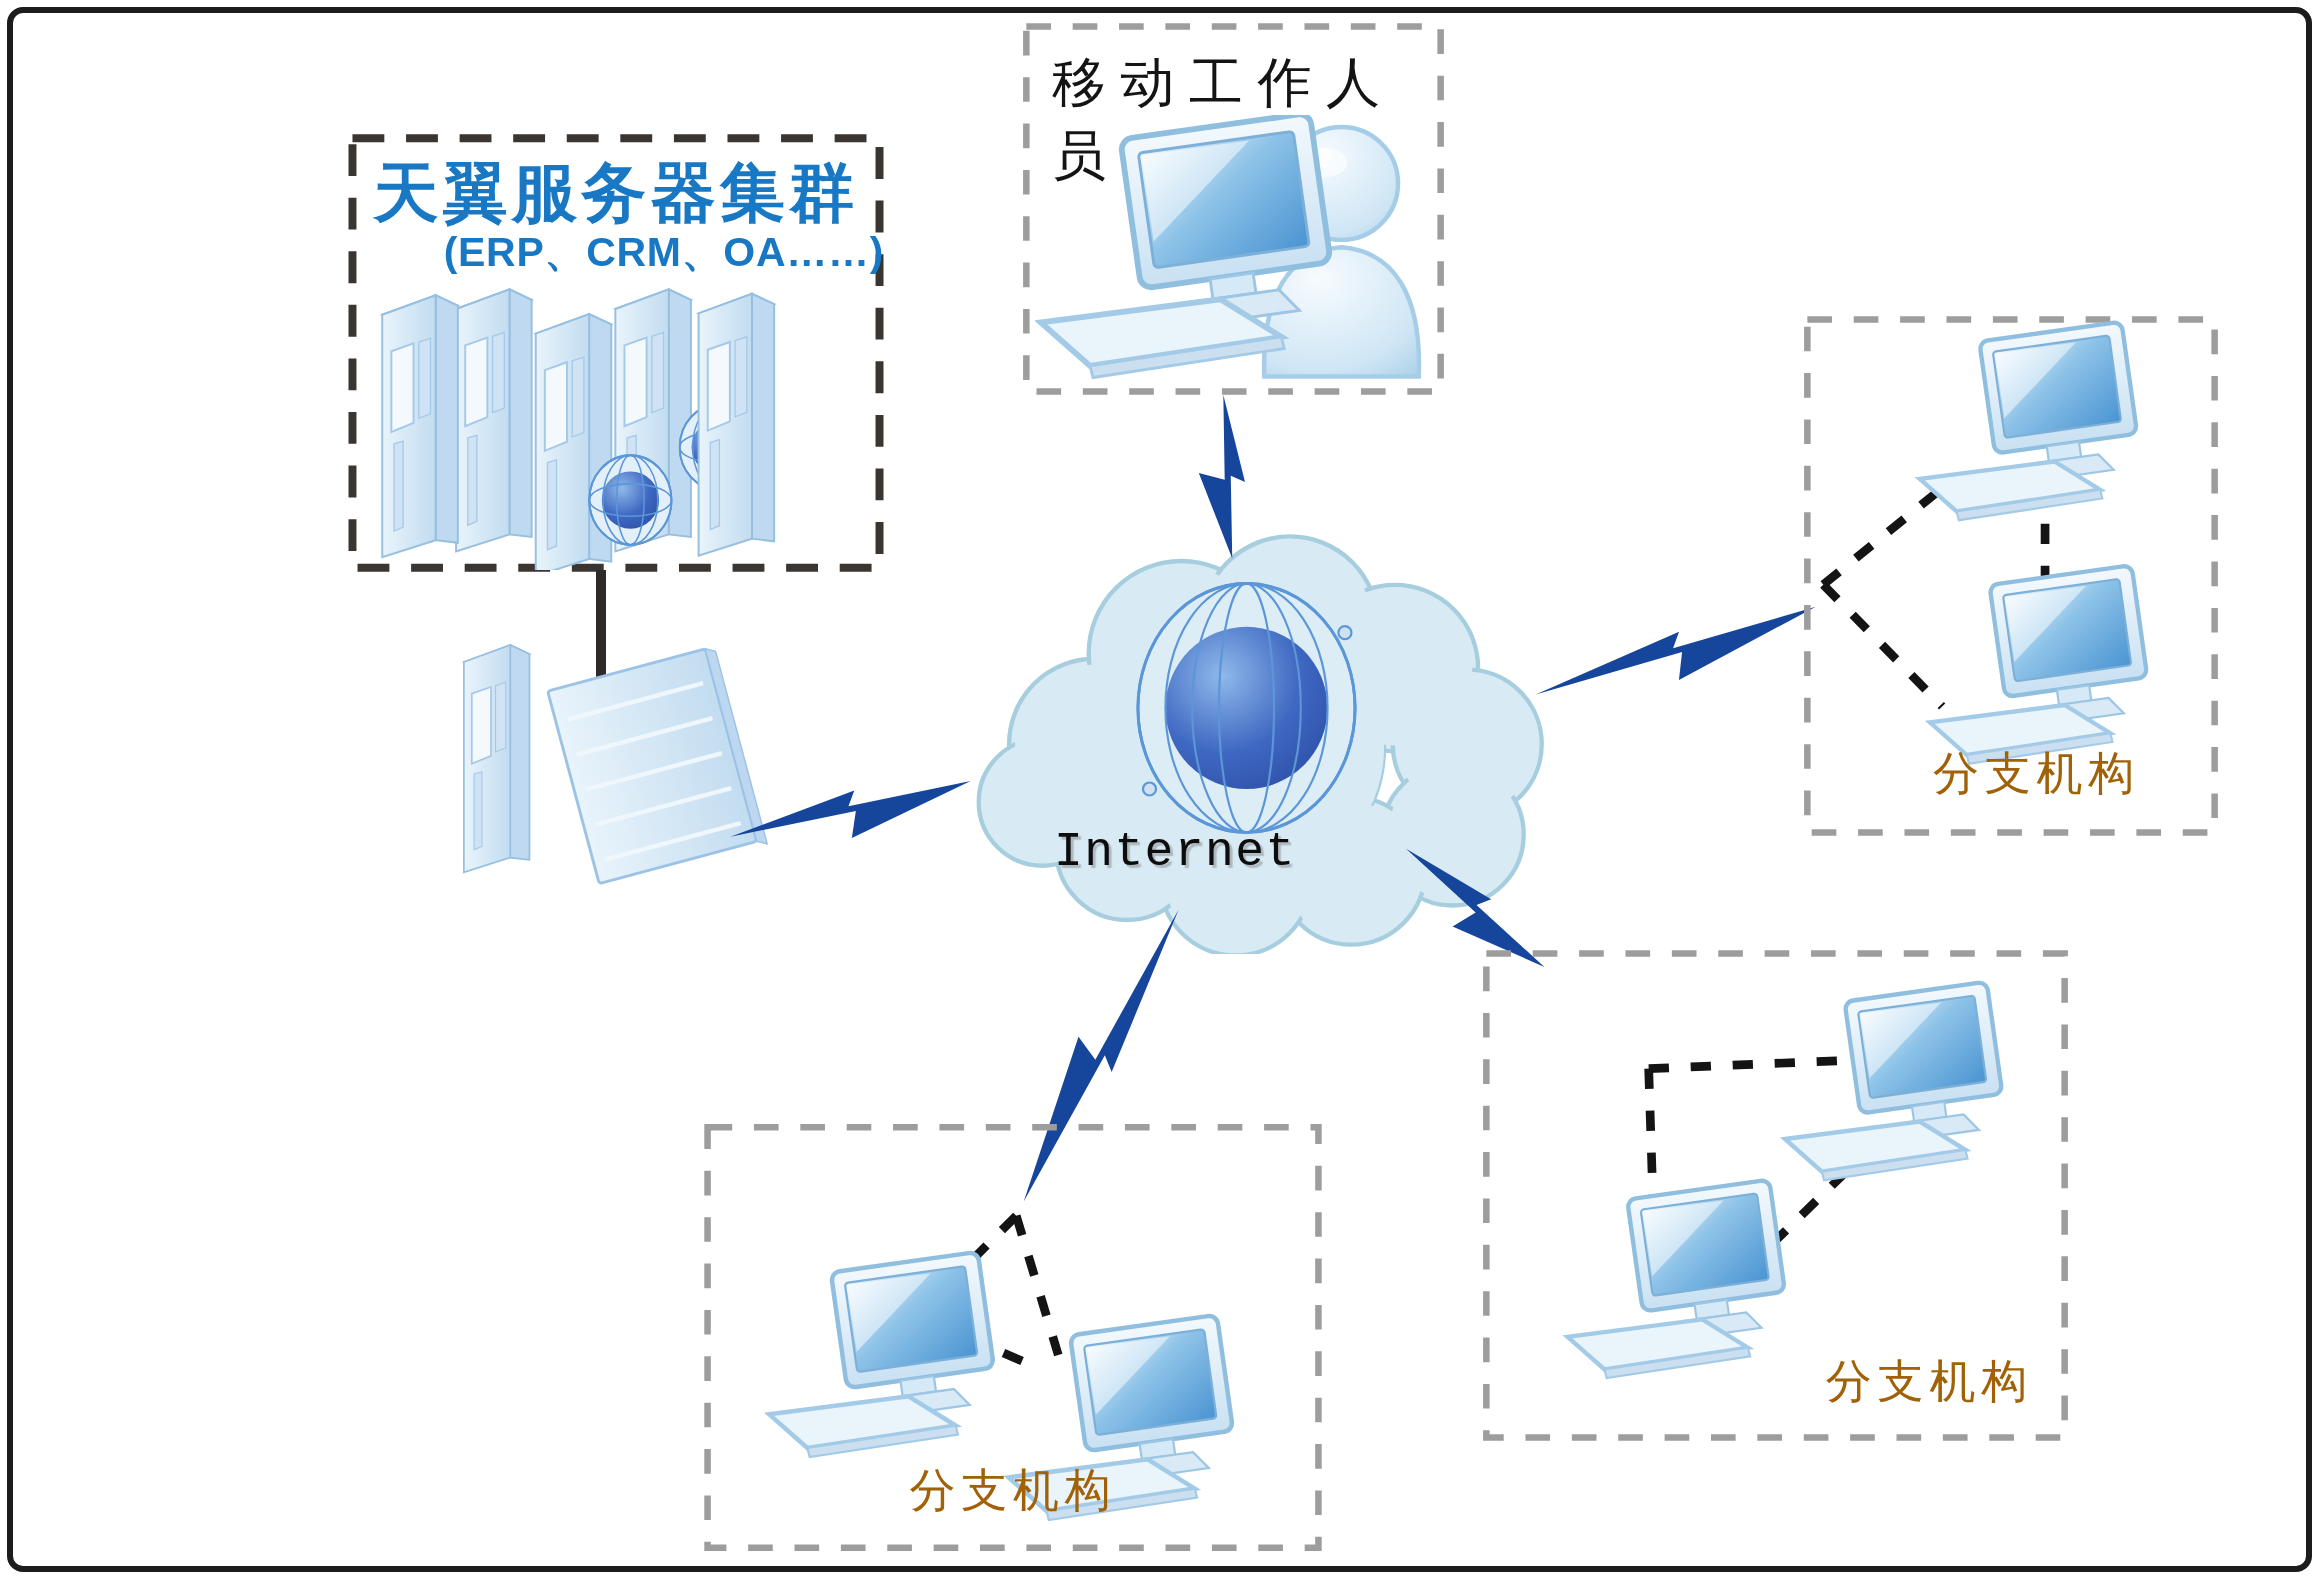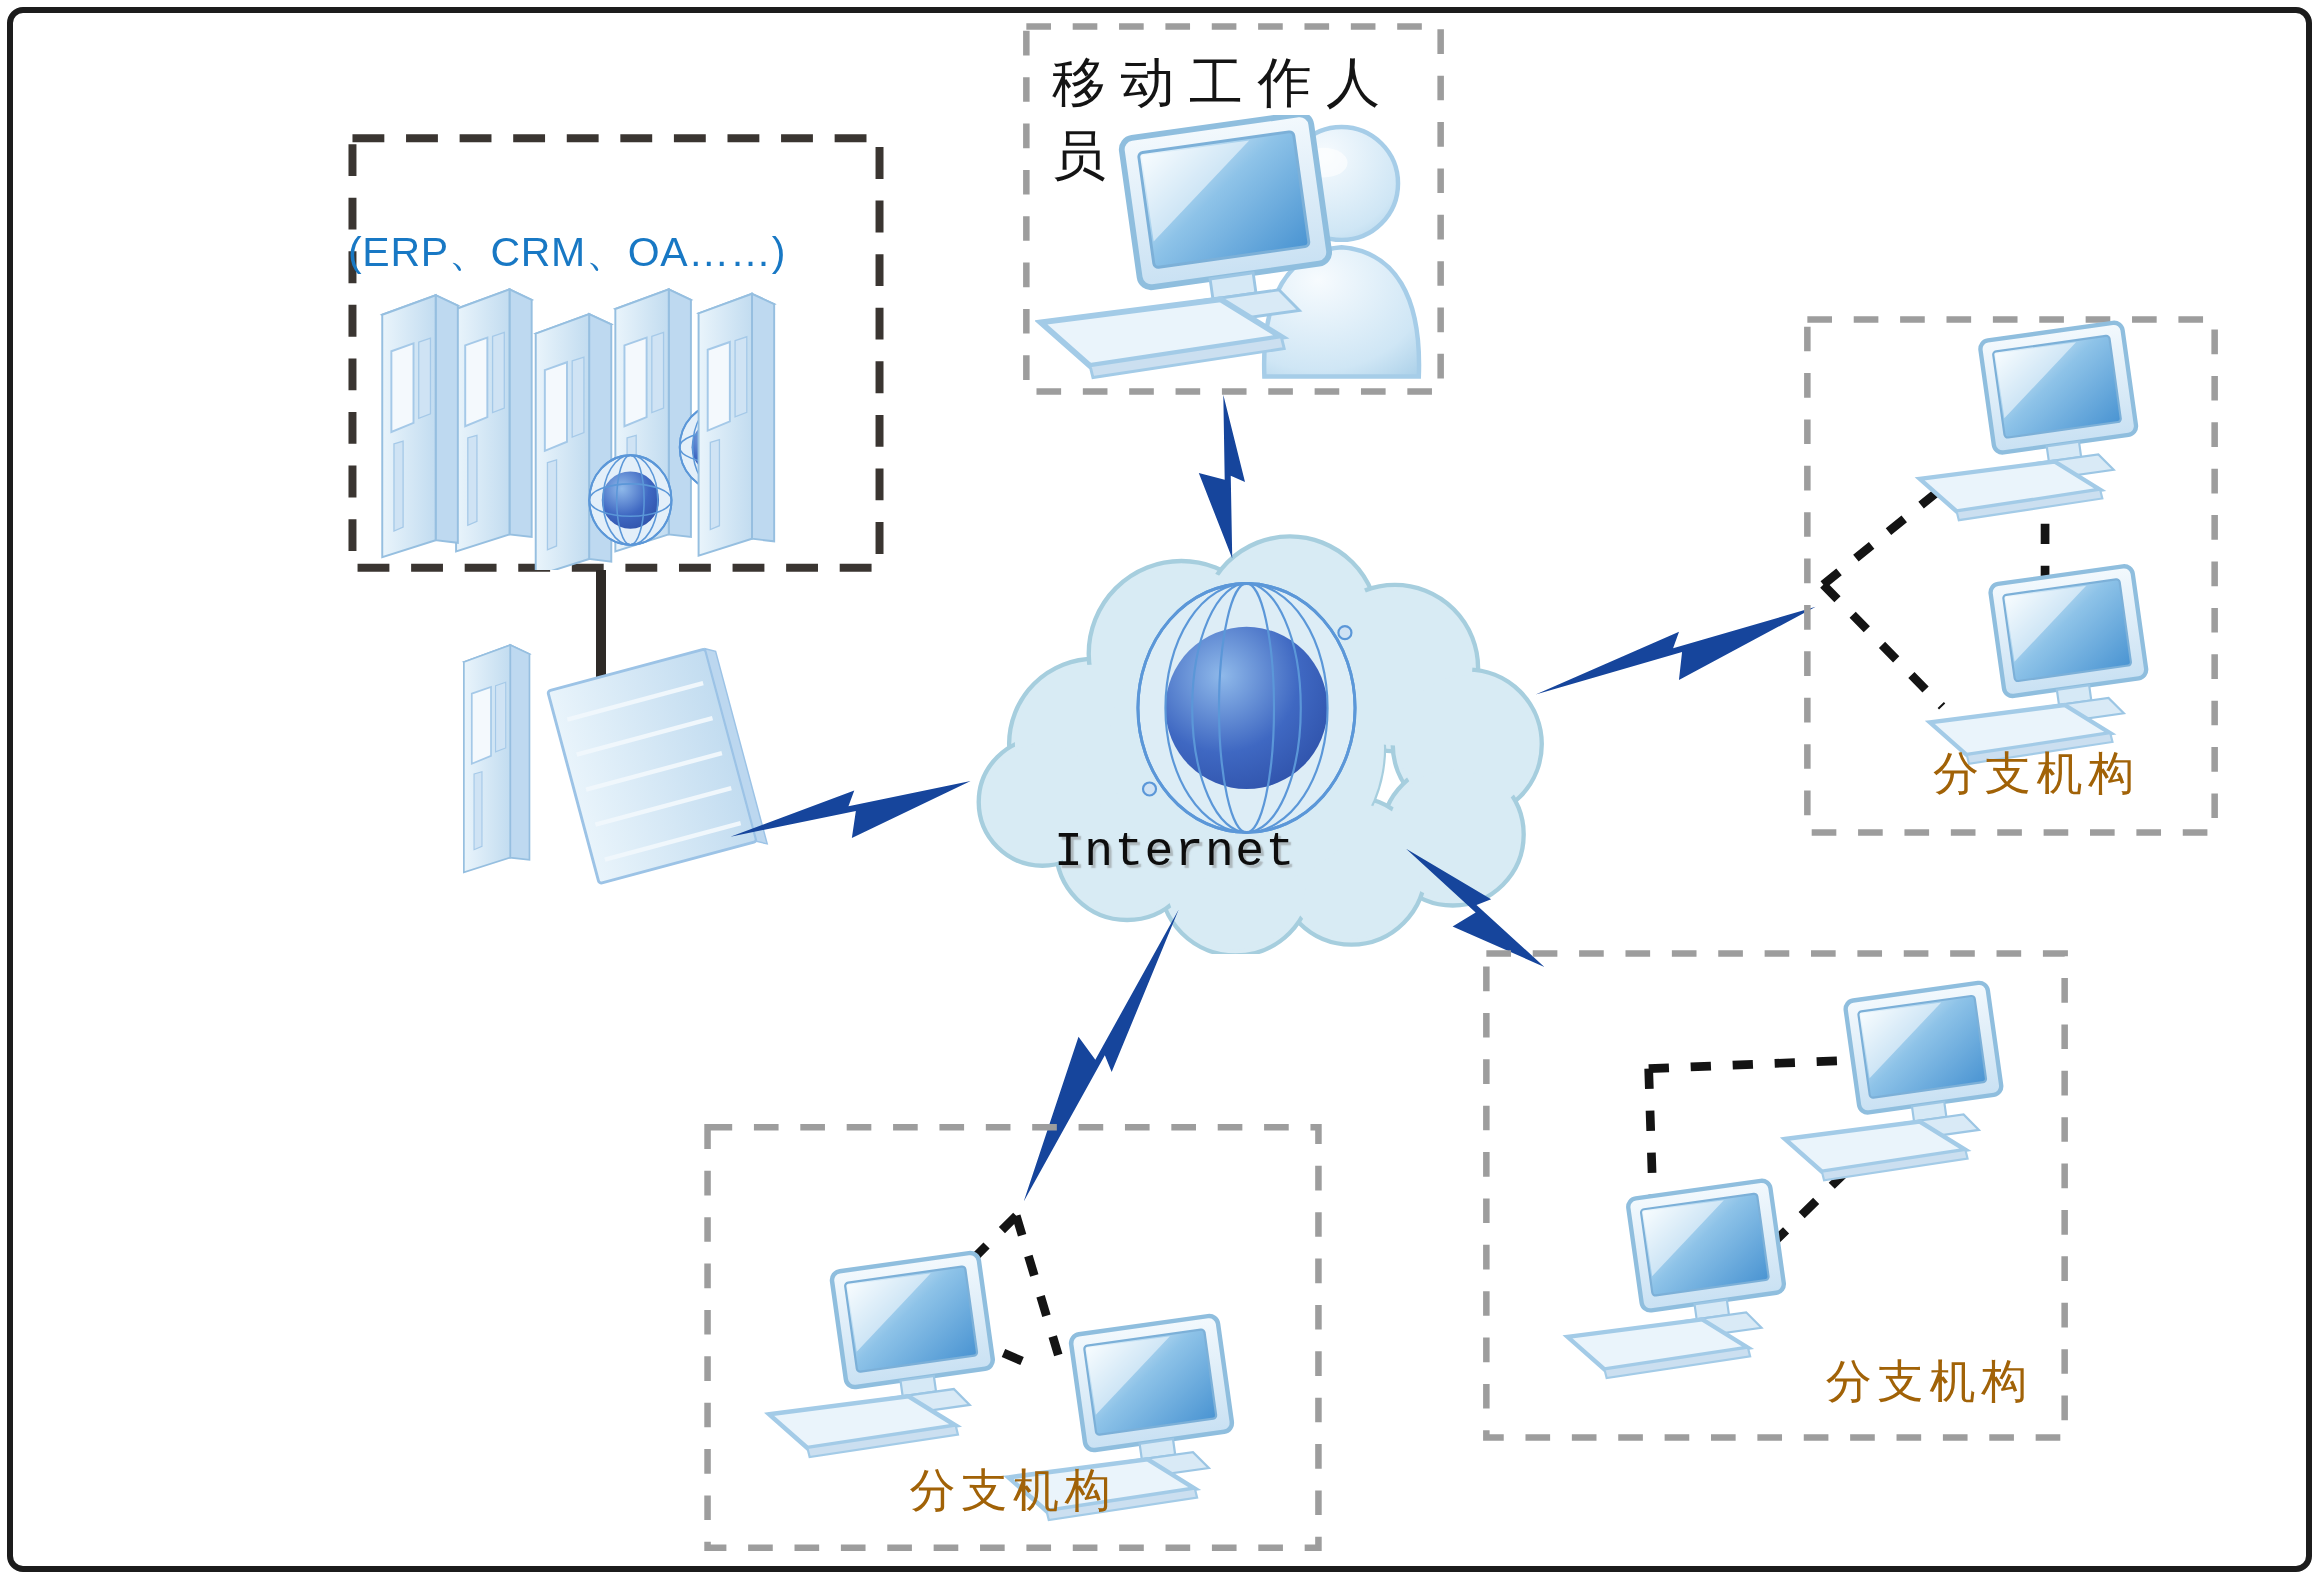--- a/index.html
+++ b/index.html
@@ -6,22 +6,22 @@
   body{width:2319px;height:1579px;position:relative;overflow:hidden;
        font-family:"Liberation Sans",sans-serif;}
   .abs{position:absolute;}
   #frame{position:absolute;left:7.2px;top:7.2px;right:7.2px;bottom:7.2px;
          border:6.5px solid #1c1c1c;border-radius:16px;}
   .box{position:absolute;}
   .dashframe{position:absolute;left:0;top:0;}
   .cn{color:#161616;font-family:"Liberation Sans",sans-serif;}
   #cluster-title{position:absolute;left:0;top:14.5px;width:100%;text-align:center;
     font-size:65px;font-weight:700;letter-spacing:4.3px;color:#1878c4;}
-  #cluster-subtitle{position:absolute;left:0;top:91px;width:100%;text-align:left;
-    font-size:41px;font-weight:400;letter-spacing:0.7px;color:#1878c4;}
+  #cluster-subtitle{position:absolute;left:0;top:91px;width:100%;text-align:right;
+    font-size:41px;font-weight:700;letter-spacing:0.7px;color:#1878c4;}
   #mobile-label{position:absolute;left:30px;top:25px;font-size:54px;
     letter-spacing:14.5px;color:#141414;}
   .branch-label{position:absolute;font-size:46px;letter-spacing:5.8px;color:#a16207;}
   #internet-label{position:absolute;left:1054px;top:825px;width:312px;text-align:left;
     font-size:48px;letter-spacing:1.4px;color:#0d0d0d;
     font-family:Liberation Mono, monospace;
     text-shadow:2.9px 2.9px 1.4px rgba(120,120,120,0.45);}
   #cable{position:absolute;left:596px;top:570px;width:10px;height:125px;background:#2e2a27;}
   .bolt{position:absolute;height:51px;transform-origin:0 25px;}
 </style>
@@ -95,20 +95,21 @@
     </g>
   </defs>
 </svg>
 
 <div id="frame"></div>
 
 <div class="box" id="cluster-box" style="left:348px;top:134px;width:536px;height:438px;">
   <svg class="dashframe" width="536" height="438" viewBox="0 0 740 605">
     <rect x="6" y="6" width="728" height="593" fill="none" stroke="#3a3531" stroke-width="11" stroke-dasharray="44 30"></rect>
   </svg>
+  <div id="cluster-title">天翼服务器集群</div>
   <div id="cluster-subtitle">(ERP、CRM、OA……)</div>
   <svg class="abs" style="left:25px;top:145px;" width="487" height="291" viewBox="0 0 672 402">
     <use href="#tower" xlink:href="#tower" transform="translate(100,0) scale(0.9)"></use>
     <use href="#tower" xlink:href="#tower" transform="translate(320,0) scale(0.9)"></use>
     <use href="#globe" xlink:href="#globe" transform="translate(420,170) scale(0.82)"></use>
     <use href="#tower" xlink:href="#tower" transform="translate(435,6) scale(0.9)"></use>
     <use href="#tower" xlink:href="#tower" transform="translate(-2,8) scale(0.9)"></use>
     <use href="#tower" xlink:href="#tower" transform="translate(210,34) scale(0.9)"></use>
     <use href="#globe" xlink:href="#globe" transform="translate(295,240) scale(0.86)"></use>
   </svg>

